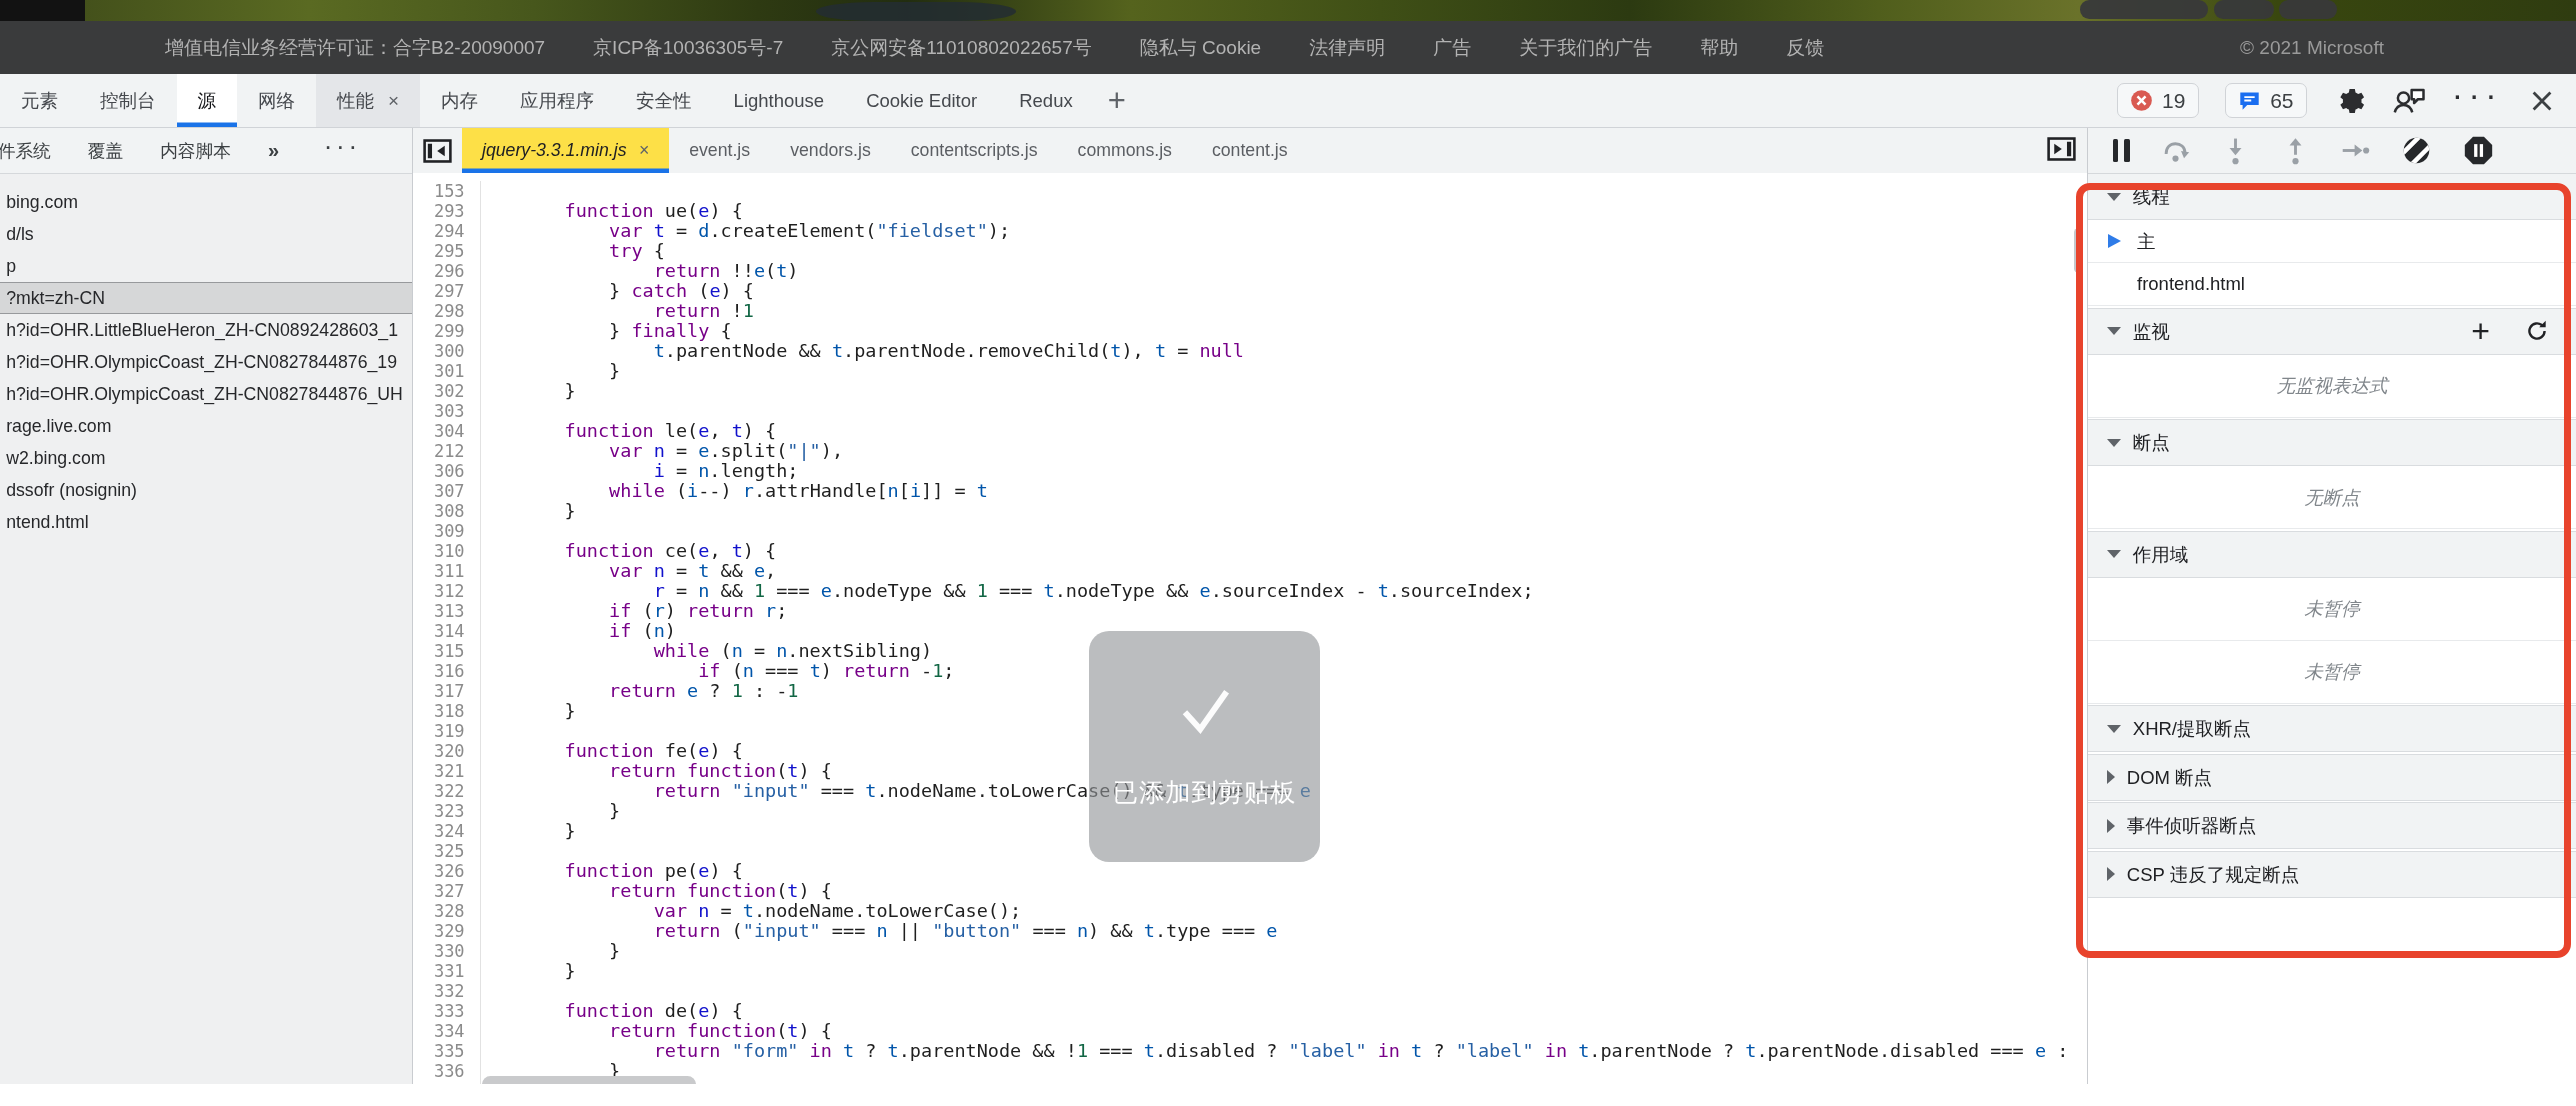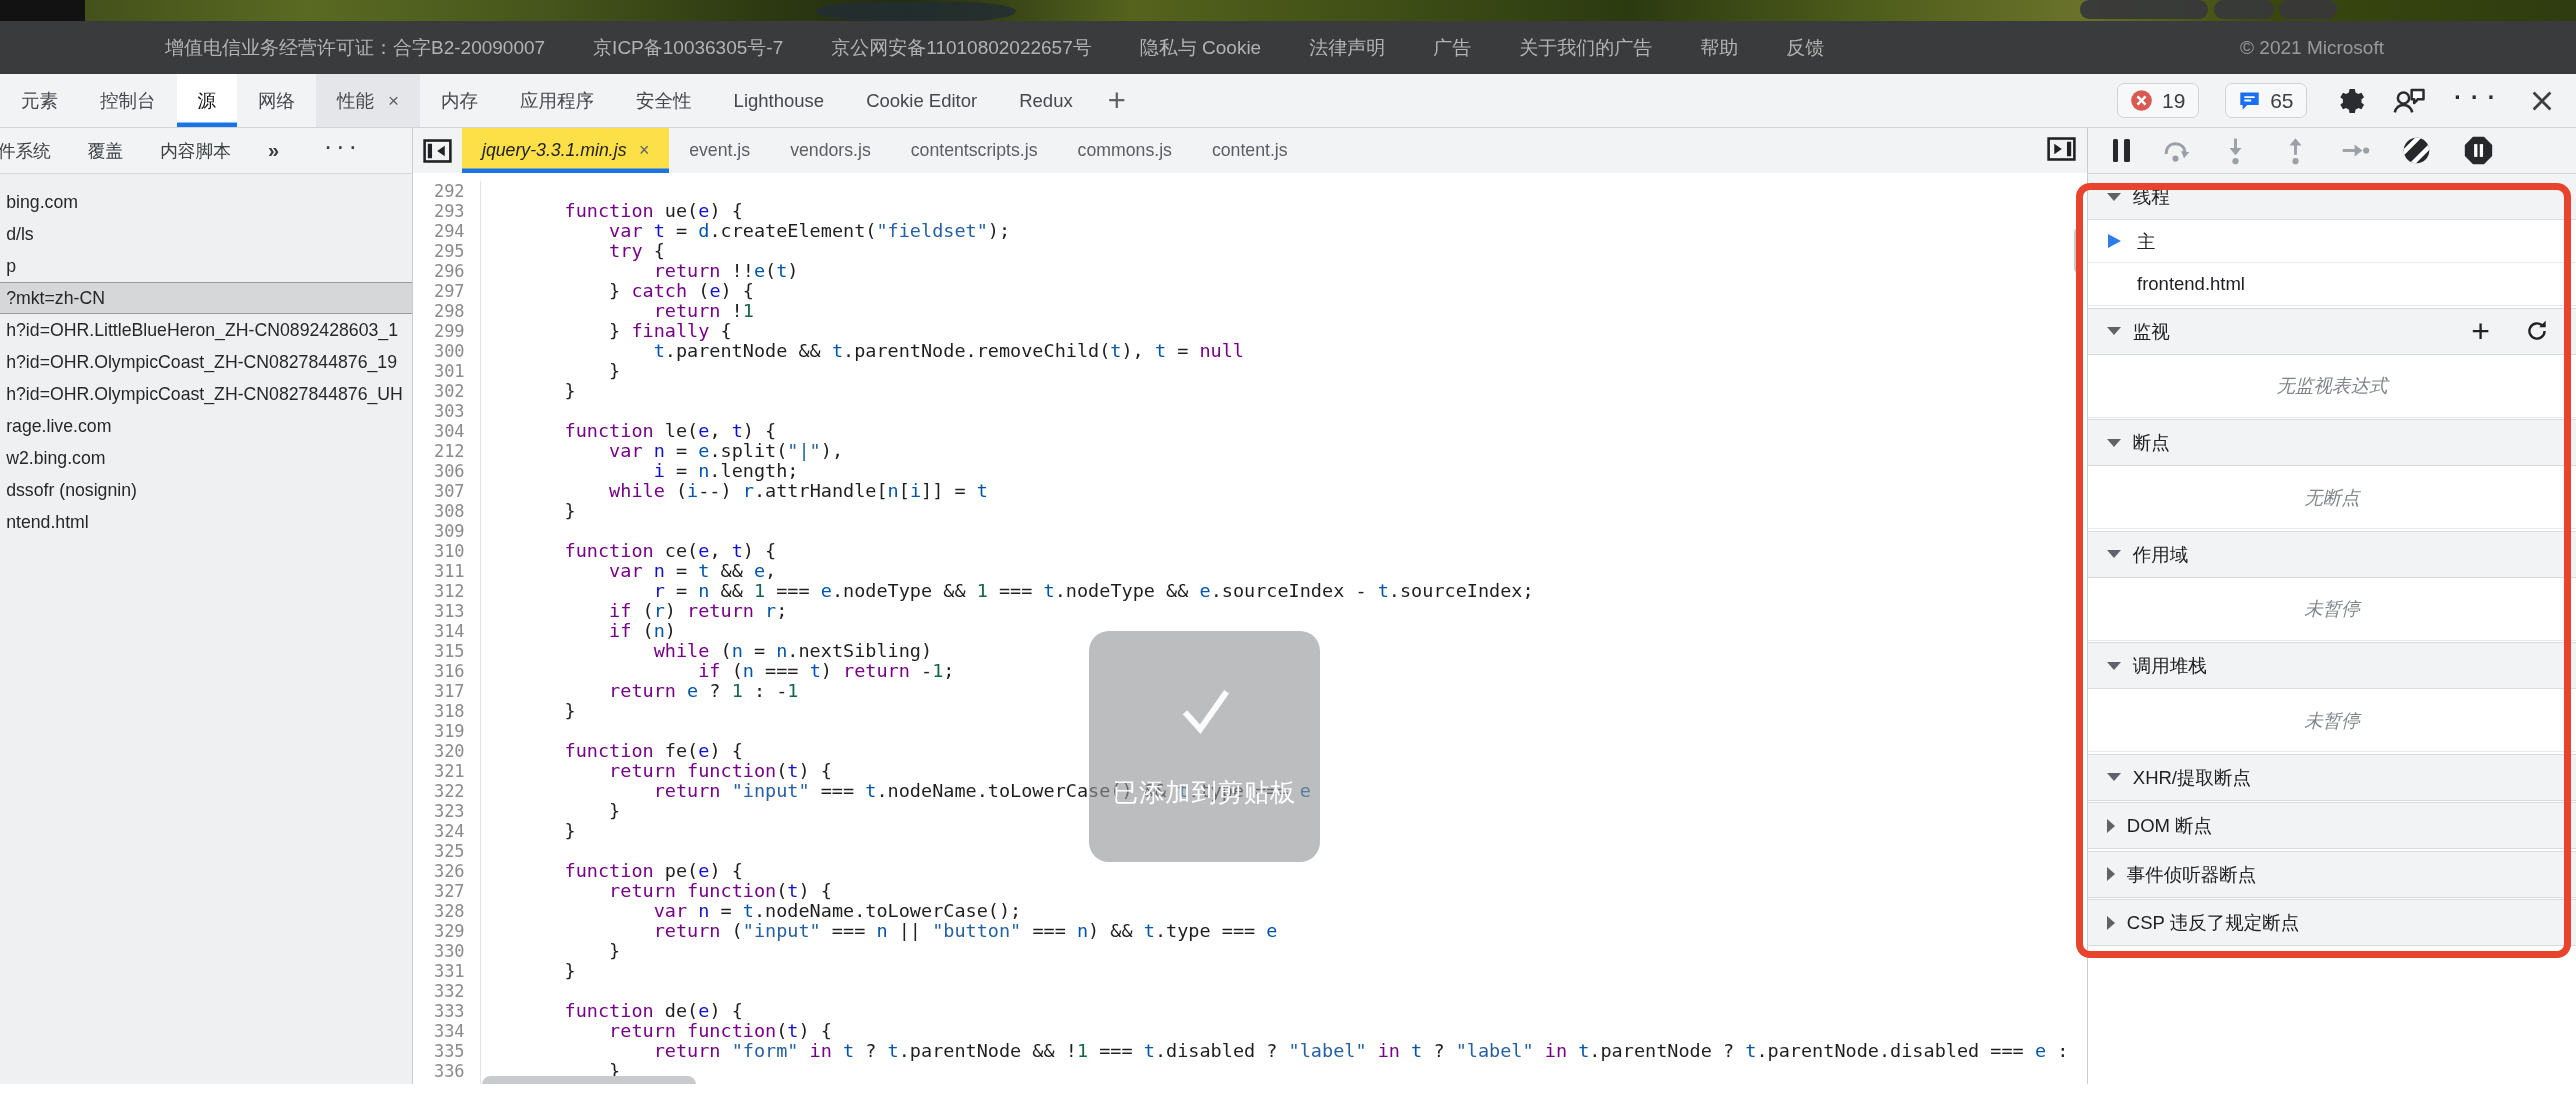--- a/index.html
+++ b/index.html
@@ -235,21 +235,21 @@
                   <rect x="1" y="1.5" width="16" height="13" fill="none" stroke="#202124" stroke-width="1.6"></rect>
                   <rect x="12.4" y="3.5" width="2.6" height="9" fill="#202124"></rect>
                   <path d="M4.5 4.8L9.2 8l-4.7 3.2z" fill="#202124"></path>
                 </svg>
             </div>
           </div>
         </div>
 
         <div class="code-wrap">
             <div class="cl">
-              <span class="gut">292</span>
+              <span class="gut">153</span>
               <pre class="src"></pre>
             </div>
             <div class="cl">
               <span class="gut">293</span>
               <pre class="src"><span class="tk-p">    </span><span class="tk-k">function</span><span class="tk-p"> ue(</span><span class="tk-d">e</span><span class="tk-p">) {</span></pre>
             </div>
             <div class="cl">
               <span class="gut">294</span>
               <pre class="src"><span class="tk-p">        </span><span class="tk-k">var</span><span class="tk-p"> </span><span class="tk-d">t</span><span class="tk-p"> = </span><span class="tk-v">d</span><span class="tk-p">.createElement(</span><span class="tk-s">"fieldset"</span><span class="tk-p">);</span></pre>
             </div>
@@ -523,24 +523,20 @@
             <div class="rp-head">
               <span class="tri-d"></span>
               <span>断点</span>
             </div>
             <div class="rp-empty">无断点</div>
             <div class="rp-head">
               <span class="tri-d"></span>
               <span>作用域</span>
             </div>
             <div class="rp-empty">未暂停</div>
-            <div class="rp-head">
-              <span class="tri-d"></span>
-              <span>调用堆栈</span>
-            </div>
             <div class="rp-empty">未暂停</div>
             <div class="rp-head">
               <span class="tri-d"></span>
               <span>XHR/提取断点</span>
             </div>
             <div class="rp-head">
               <span class="tri-r"></span>
               <span>DOM 断点</span>
             </div>
             <div class="rp-head">

